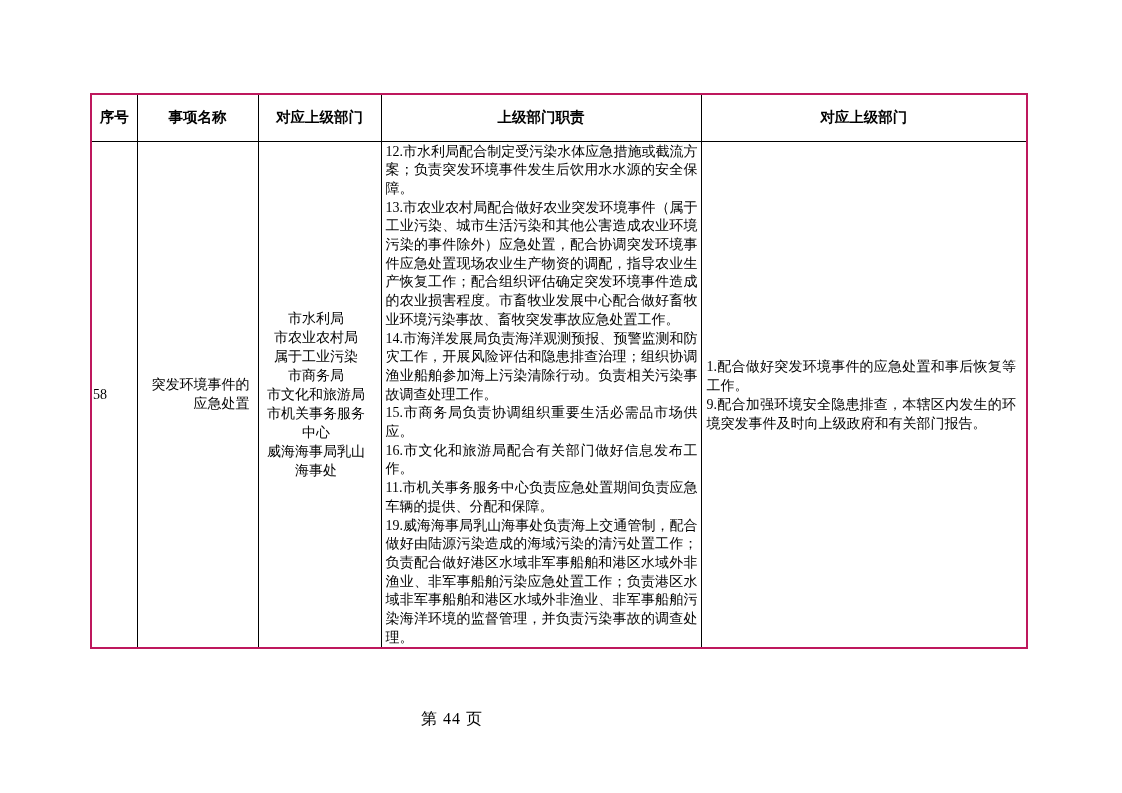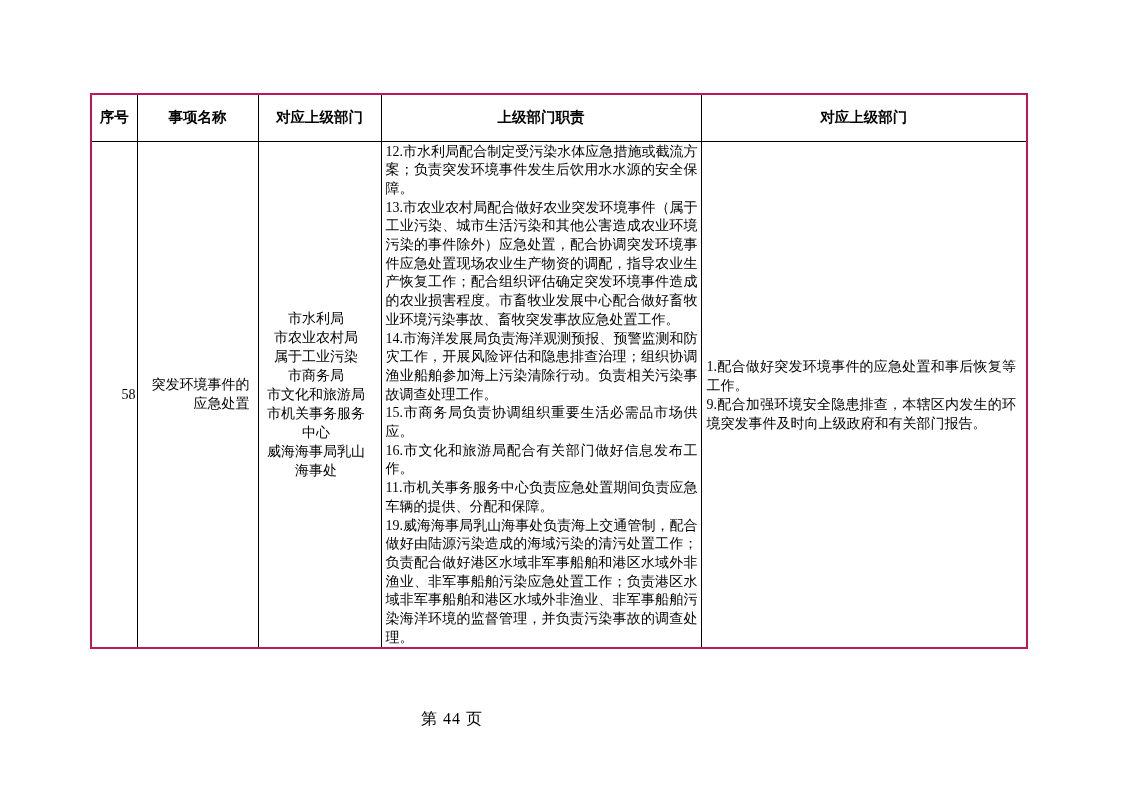--- a/index.html
+++ b/index.html
@@ -40,21 +40,21 @@
     vertical-align: middle;
     padding: 0 2px;
   }
   .resp-table tbody tr { height: 507px; }
   .resp-table td {
     font-size: 14px;
     line-height: 19px;
     vertical-align: middle;
   }
   td.c-seq {
-    text-align: right;
+    text-align: left;
   }
   td.c-item {
     padding: 0 8px 0 6px;
     text-align: right;
   }
   td.c-dept {
     padding: 0 13px 0 6px;
     text-align: left;
   }
   td.c-sup {

